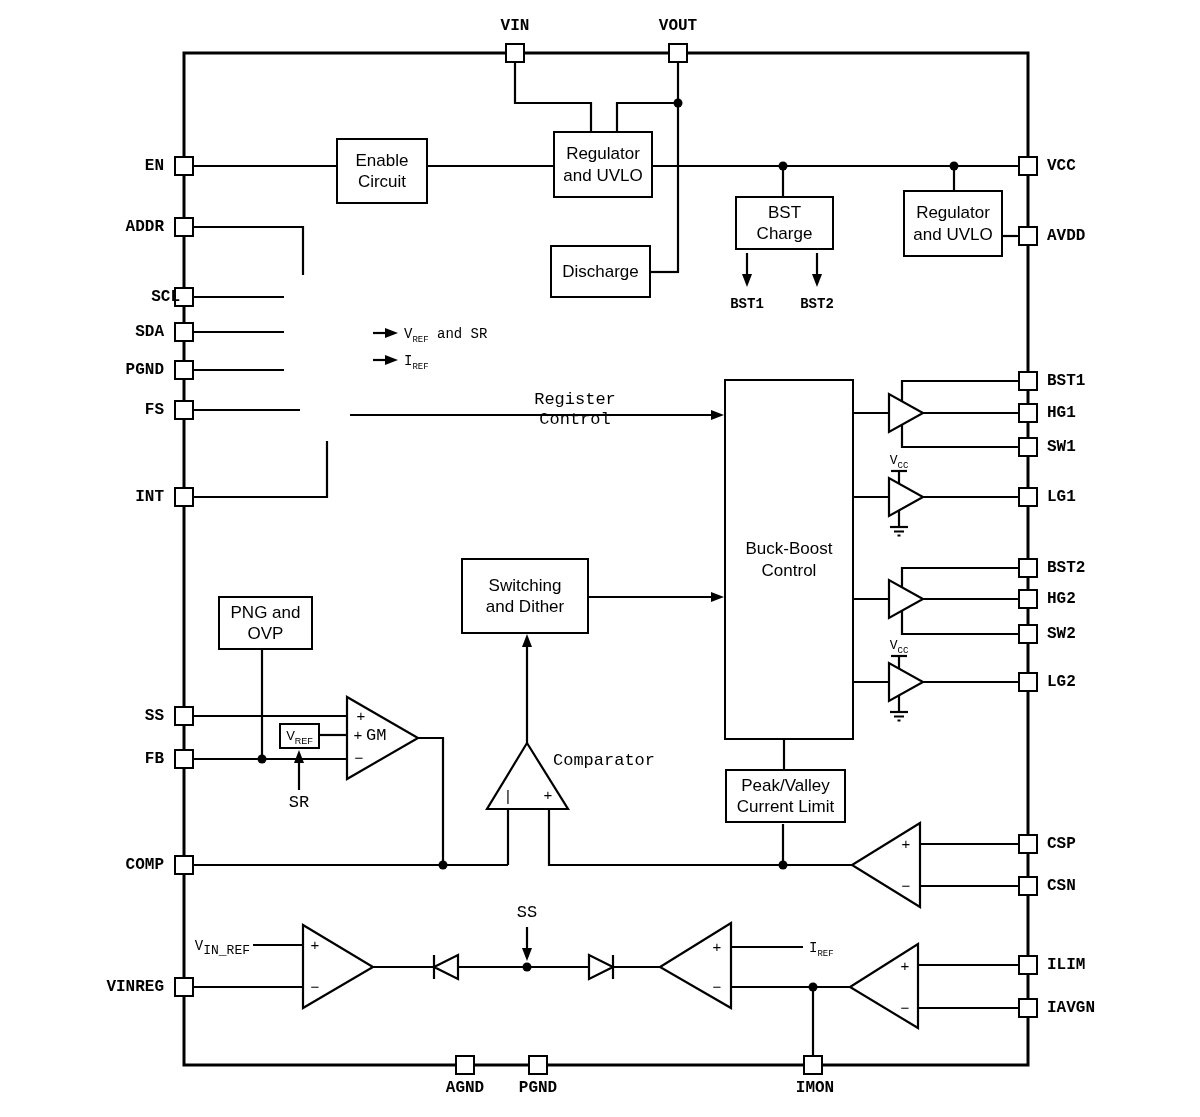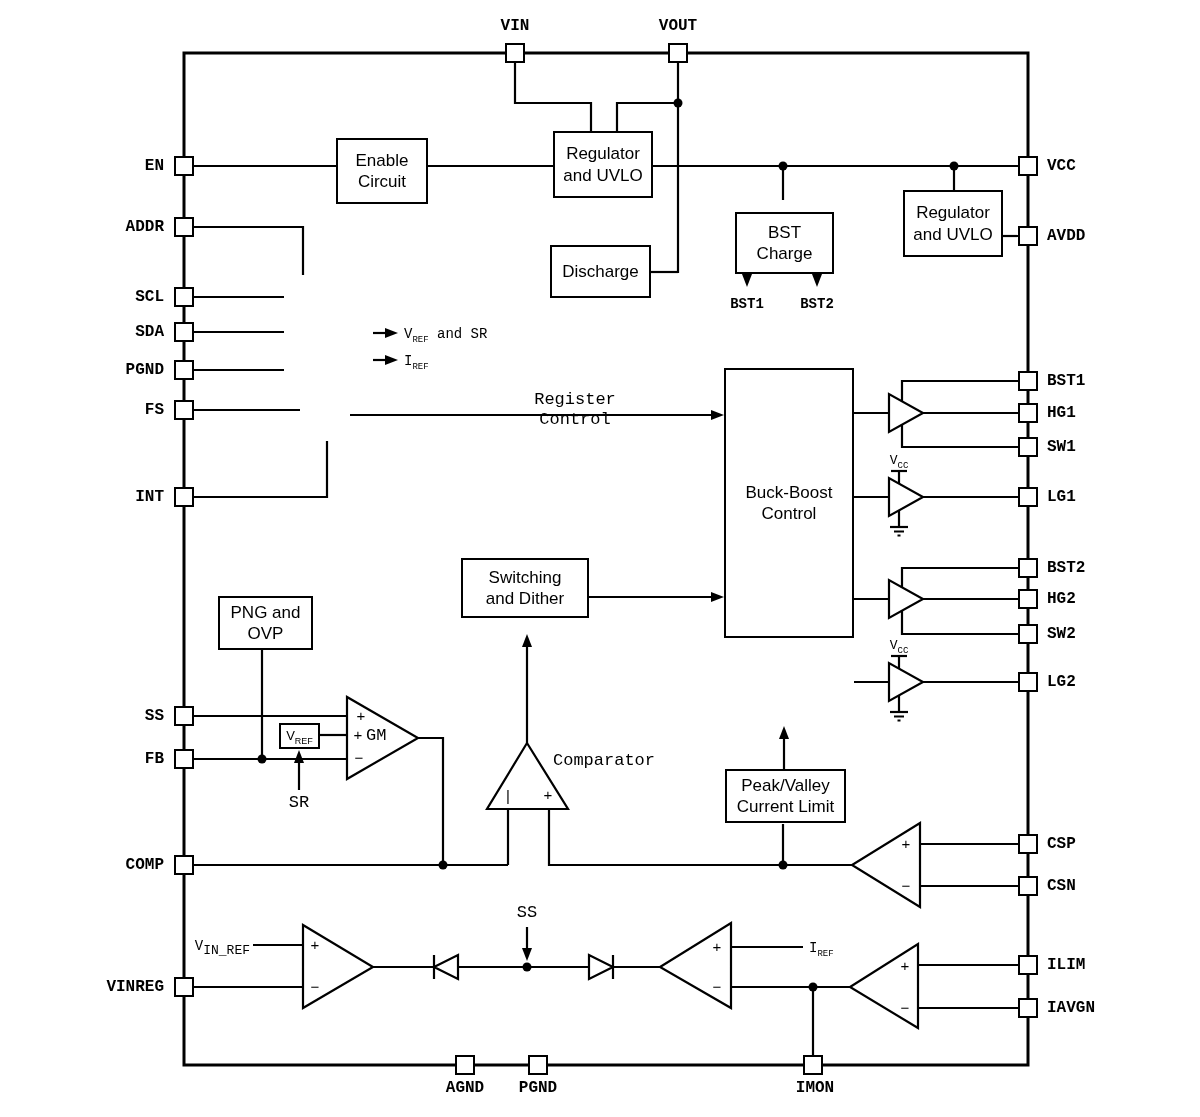--- a/index.html
+++ b/index.html
@@ -153,27 +153,27 @@
     <circle cx="527" cy="967" r="4.5"></circle>
     <circle cx="813" cy="987" r="4.5"></circle>
   </g>
 </svg>
 
 <div class="block" style="left:336px;top:138px;width:92px;height:66px">Enable
 Circuit</div>
 <div class="block" style="left:553px;top:131px;width:100px;height:67px">Regulator
 and UVLO</div>
 <div class="block" style="left:550px;top:245px;width:101px;height:53px">Discharge</div>
-<div class="block" style="left:735px;top:212px;width:99px;height:62px">BST
+<div class="block" style="left:735px;top:196px;width:99px;height:54px">BST
 Charge</div>
 <div class="block" style="left:903px;top:190px;width:100px;height:67px">Regulator
 and UVLO</div>
-<div class="block" style="left:724px;top:368px;width:130px;height:270px">Buck-Boost
+<div class="block" style="left:724px;top:379px;width:130px;height:361px">Buck-Boost
 Control</div>
-<div class="block" style="left:461px;top:558px;width:128px;height:60px">Switching
+<div class="block" style="left:461px;top:558px;width:128px;height:76px">Switching
 and Dither</div>
 <div class="block" style="left:218px;top:596px;width:95px;height:54px">PNG and
 OVP</div>
 <div class="block" style="left:725px;top:769px;width:121px;height:54px">Peak/Valley
 Current Limit</div>
 <div class="block" style="left:279px;top:723px;width:41px;height:26px;font-size:13px"><span><span>V</span><sub>REF</sub></span></div>
 
 <div class="pin" style="left:505px;top:43px"></div>
 <div class="pin" style="left:668px;top:43px"></div>
 
@@ -205,21 +205,21 @@
 <div class="pin" style="left:1018px;top:998px"></div>
 
 <div class="pin" style="left:455px;top:1055px"></div>
 <div class="pin" style="left:528px;top:1055px"></div>
 <div class="pin" style="left:803px;top:1055px"></div>
 
 <div class="lbl pin-label t-center" style="left:480px;top:16px;width:70px">VIN</div>
 <div class="lbl pin-label t-center" style="left:643px;top:16px;width:70px">VOUT</div>
 <div class="lbl pin-label t-left" style="left:64px;top:156px">EN</div>
 <div class="lbl pin-label t-left" style="left:64px;top:217px">ADDR</div>
-<div class="lbl pin-label t-left" style="left:64px;top:287px">SCL</div>
+<div class="lbl pin-label t-left" style="left:80px;top:287px">SCL</div>
 <div class="lbl pin-label t-left" style="left:64px;top:322px">SDA</div>
 <div class="lbl pin-label t-left" style="left:64px;top:360px">PGND</div>
 <div class="lbl pin-label t-left" style="left:64px;top:400px">FS</div>
 <div class="lbl pin-label t-left" style="left:64px;top:487px">INT</div>
 <div class="lbl pin-label t-left" style="left:64px;top:706px">SS</div>
 <div class="lbl pin-label t-left" style="left:64px;top:749px">FB</div>
 <div class="lbl pin-label t-left" style="left:64px;top:855px">COMP</div>
 <div class="lbl pin-label t-left" style="left:64px;top:977px">VINREG</div>
 <div class="lbl pin-label t-right" style="left:1047px;top:156px">VCC</div>
 <div class="lbl pin-label t-right" style="left:1047px;top:226px">AVDD</div>

